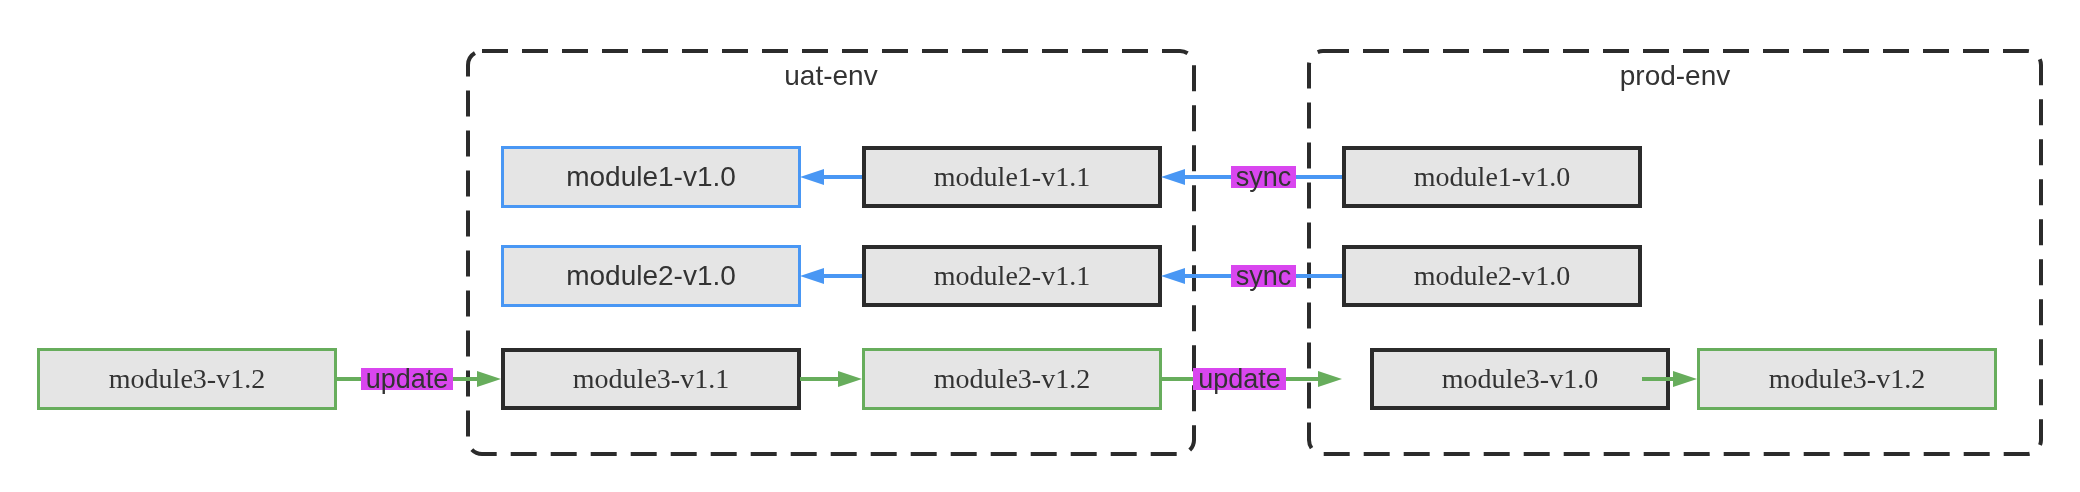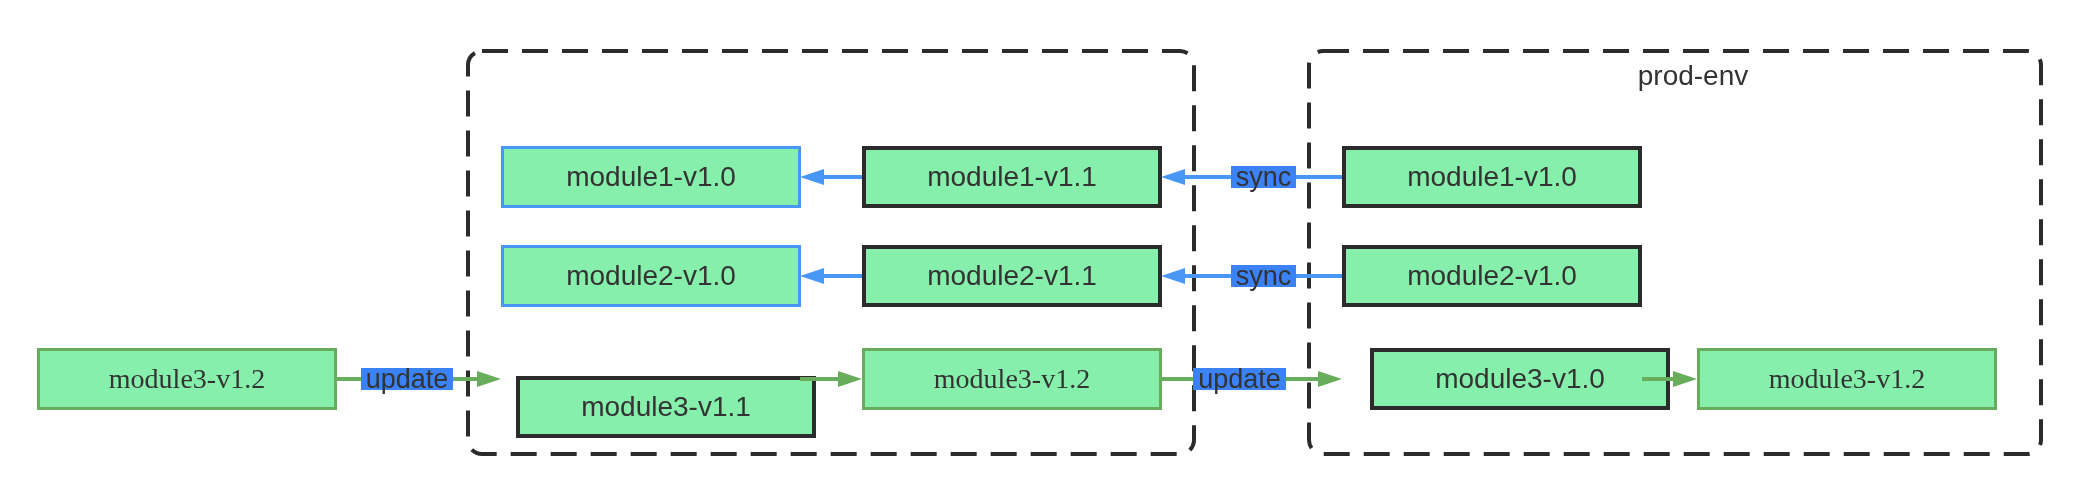--- a/index.html
+++ b/index.html
@@ -14,78 +14,79 @@
   .env-label{
     position:absolute;
     text-align:center;
     font-size:28px;
     color:var(--text);
   }
   .node{
     position:absolute;
     width:300px;height:62px;
     box-sizing:border-box;
-    background:#86efac;
+    background:#e5e5e5;
     display:flex;align-items:center;justify-content:center;
     font-size:28px;
     color:var(--text);
     white-space:nowrap;
   }
-  .node.black{border:4px solid var(--dark);}
+  .node.black{border:4px solid var(--dark);font-family:Liberation Serif, serif;}
   .node.blue{border:3px solid var(--blue);}
   .node.green{border:3px solid var(--green);font-family:Liberation Serif, serif;}
   .edge{
     position:absolute;
     height:22px;
     display:flex;align-items:center;
   }
   .edge .line{flex:1;height:4px;}
   .edge.blue .line{background:var(--blue);}
   .edge.green .line{background:var(--green);}
   .edge .elabel{
     font-size:27px;line-height:22px;color:var(--text);
-    padding:0 5px;white-space:nowrap;background:#3b82f6;
+    padding:0 5px;white-space:nowrap;background:#d946ef;
   }
   .head{width:0;height:0;flex:0 0 auto;}
   .head.right{border-top:8px solid transparent;border-bottom:8px solid transparent;border-left:24px solid;}
   .head.left{border-top:8px solid transparent;border-bottom:8px solid transparent;border-right:24px solid;}
   .edge.blue .head{border-left-color:var(--blue);border-right-color:var(--blue);}
   .edge.green .head{border-left-color:var(--green);border-right-color:var(--green);}
 </style>
 </head>
 <body>
 
 <div class="stage">
 
   <svg class="env-border" style="left:466px;top:49px;" width="730" height="407" viewBox="0 0 730 407">
     <rect x="2" y="2" width="726" height="403" rx="14" fill="none" style="stroke:var(--dark);" stroke-width="4" stroke-dasharray="26 14"></rect>
   </svg>
   <svg class="env-border" style="left:1307px;top:49px;" width="736" height="407" viewBox="0 0 736 407">
     <rect x="2" y="2" width="732" height="403" rx="14" fill="none" style="stroke:var(--dark);" stroke-width="4" stroke-dasharray="26 14"></rect>
   </svg>
 
-  <div class="env-label" style="left:1307px;top:60px;width:736px;padding-left:18px;">prod-env</div>
+  <div class="env-label" style="left:466px;top:60px;width:730px;">uat-env</div>
+  <div class="env-label" style="left:1307px;top:60px;width:736px;">prod-env</div>
 
   <div class="node green" style="left:37px;top:348px;">
     <span>module3-v1.2</span>
   </div>
 
   <div class="node blue" style="left:501px;top:146px;">
     <span>module1-v1.0</span>
   </div>
   <div class="node black" style="left:862px;top:146px;">
     <span>module1-v1.1</span>
   </div>
   <div class="node blue" style="left:501px;top:245px;">
     <span>module2-v1.0</span>
   </div>
   <div class="node black" style="left:862px;top:245px;">
     <span>module2-v1.1</span>
   </div>
-  <div class="node black" style="left:516px;top:348px;margin-top:28px;">
+  <div class="node black" style="left:501px;top:348px;">
     <span>module3-v1.1</span>
   </div>
   <div class="node green" style="left:862px;top:348px;">
     <span>module3-v1.2</span>
   </div>
 
   <div class="node black" style="left:1342px;top:146px;">
     <span>module1-v1.0</span>
   </div>
   <div class="node black" style="left:1342px;top:245px;">

